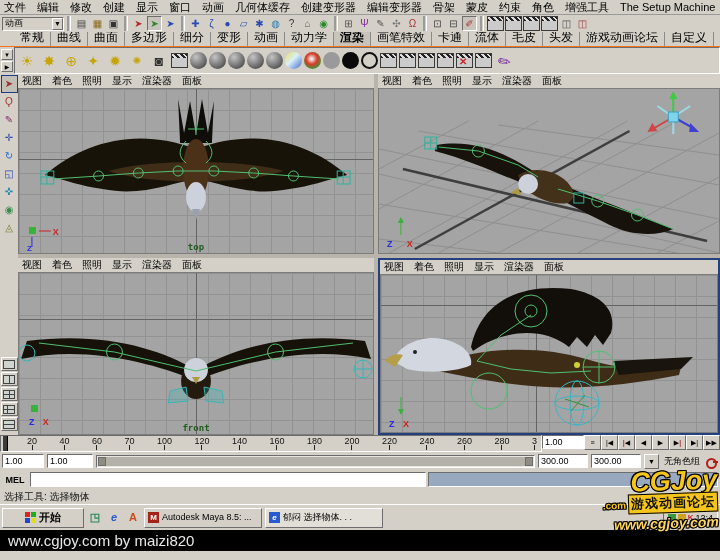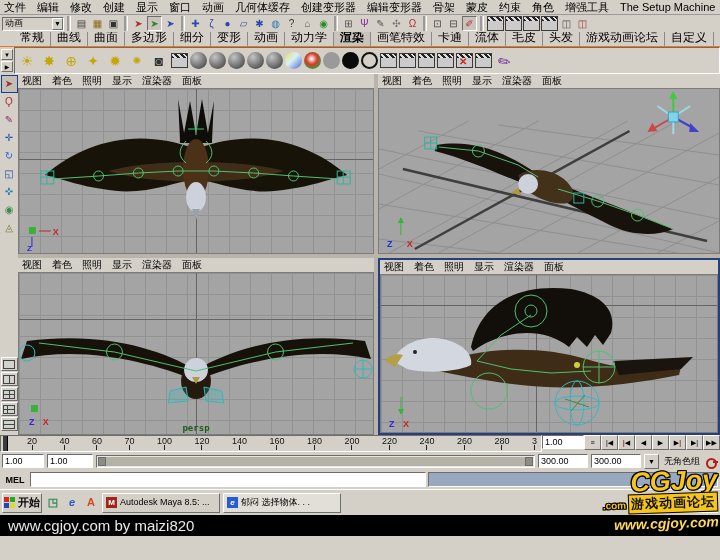--- a/index.html
+++ b/index.html
@@ -86,21 +86,21 @@
 .keyicon::after{content:"";position:absolute;left:8px;top:6px;width:5px;height:2px;background:#b02018;}
 
 .cmdline{height:19px;display:flex;align-items:center;gap:2px;padding:1px 2px;justify-content:flex-end;}
 .mel{font-size:9px;font-weight:bold;width:26px;text-align:center;}
 .cmdinput{flex:1;height:15px;}
 .cmdresult{width:290px;height:15px;background:#97a8bf;border:1px solid;border-color:#6d6d6d #fff #fff #6d6d6d;flex:none;}
 
 .helpline{height:15px;font-size:10px;padding:1px 4px;color:#111;}
 
 .taskbar{height:26px;background:#d4d0c8;border-top:1px solid #fff;display:flex;align-items:center;gap:3px;padding:0 2px;}
-.startbtn{height:20px;display:flex;align-items:center;gap:3px;font-size:11px;font-weight:bold;padding:0 1px;}
+.startbtn{height:20px;display:flex;align-items:center;gap:3px;font-size:11px;font-weight:bold;padding:0 22px;}
 .flag{width:11px;height:11px;display:grid;grid-template-columns:5px 5px;grid-template-rows:5px 5px;gap:1px;}
 .flag i{display:block;}
 .ql{width:16px;height:16px;display:flex;align-items:center;justify-content:center;font-size:11px;font-weight:bold;border:none;background:transparent;padding:0;}
 .taskitem{height:20px;width:118px;display:flex;align-items:center;gap:3px;font-size:9px;padding:0 3px;overflow:hidden;white-space:nowrap;}
 .ticon{width:11px;height:11px;flex:none;display:flex;align-items:center;justify-content:center;font-size:8px;font-weight:bold;color:#fff;}
 .tray{margin-left:auto;height:20px;display:flex;align-items:center;gap:2px;font-size:9px;padding:0 4px;}
 .trayicon{width:8px;height:8px;display:inline-block;}
 
 .blackbar{height:21px;background:#000;color:#e8e8e8;font-size:15px;display:flex;align-items:center;padding-left:8px;}
 
@@ -304,20 +304,21 @@
                 <line x1="326" y1="82" x2="326" y2="95"></line>
             </g>
             <g font-size="9" font-weight="bold">
               <rect x="10" y="138" width="7" height="7" fill="#39b239"></rect>
               <line x1="20" y1="142" x2="32" y2="142" stroke="#cc2222"></line>
                 <text x="34" y="146" fill="#cc2222">X</text>
               <line x1="13" y1="148" x2="13" y2="158" stroke="#2a2ae0"></line>
                 <text x="8" y="162" fill="#2a2ae0" font-size="8">Z</text>
             </g>
           </svg>
+          <div class="vlabel">top</div>
         </div>
       </div>
 
       <div class="pane" style="left:360px;top:0;width:342px;height:180px;">
         <div class="vpmenu">
           <span>视图</span>
           <span>着色</span>
           <span>照明</span>
           <span>显示</span>
           <span>渲染器</span>
@@ -403,21 +404,21 @@
                 <line x1="337" y1="96" x2="355" y2="96"></line>
                 <line x1="346" y1="87" x2="346" y2="105"></line>
               <circle cx="8" cy="80" r="8"></circle>
             </g>
             <g font-size="9" font-weight="bold">
               <rect x="12" y="132" width="7" height="7" fill="#39b239"></rect>
               <text x="10" y="152" fill="#2a2ae0">Z</text>
                 <text x="24" y="152" fill="#cc2222">X</text>
             </g>
           </svg>
-          <div class="vlabel">persp</div>
+          <div class="vlabel">front</div>
         </div>
       </div>
 
       <div class="pane paneactive" style="left:360px;top:184px;width:342px;height:177px;">
         <div class="vpmenu">
           <span>视图</span>
           <span>着色</span>
           <span>照明</span>
           <span>显示</span>
           <span>渲染器</span>
@@ -505,20 +506,23 @@
     <span class="charset">无角色组</span>
     <span class="keyicon"></span>
   </div>
 
   <div class="cmdline">
     <span class="mel">MEL</span>
     <input class="cmdinput field" value="" style="">
     <div class="cmdresult"></div>
   </div>
 
+  <div class="helpline">
+    <span>选择工具: 选择物体</span>
+  </div>
 
   <div class="taskbar">
     <button class="startbtn raised">
       <span class="flag">
         <i style="background:#d22;"></i>
           <i style="background:#2a2;"></i>
           <i style="background:#24c;"></i>
           <i style="background:#dd2;"></i>
       </span>
       <span>开始</span>

